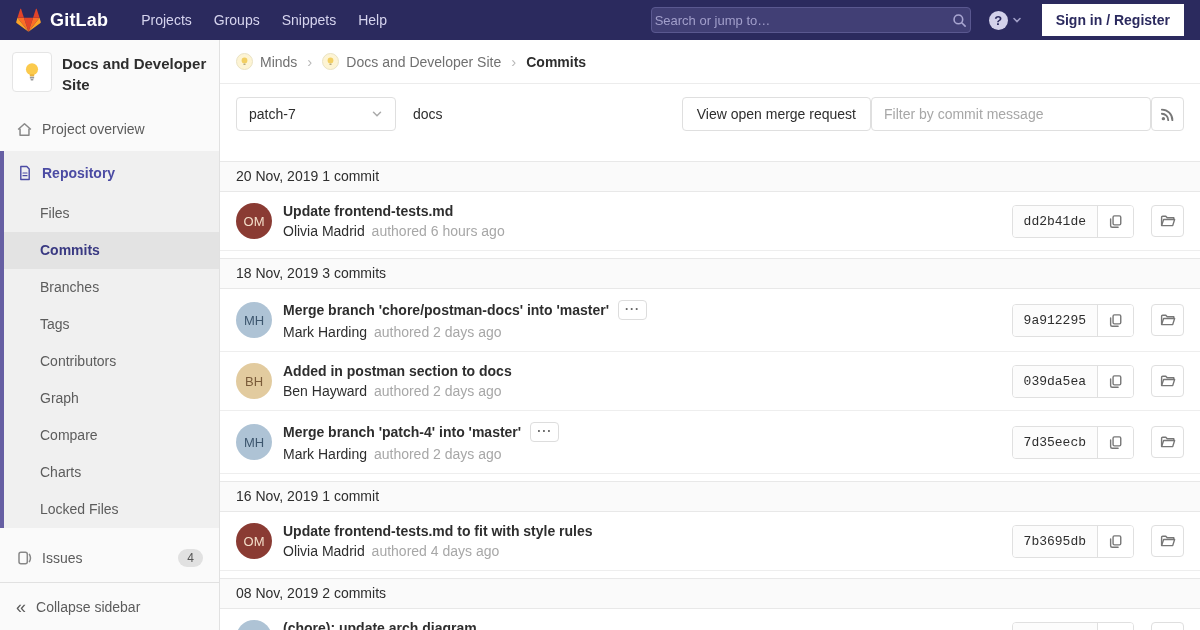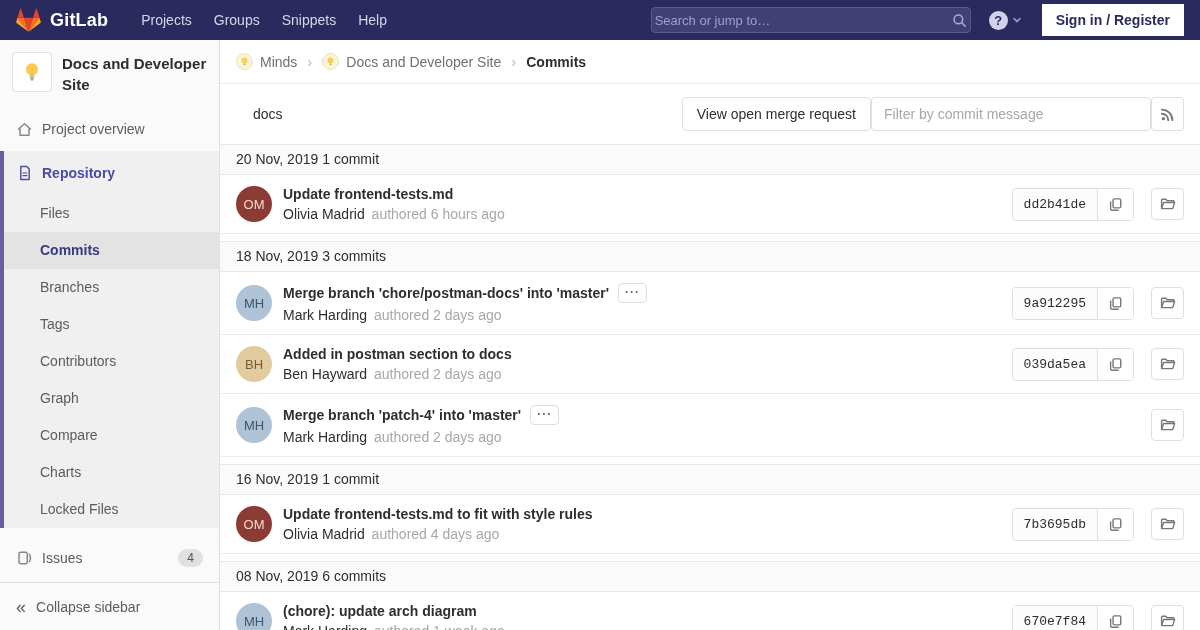--- a/index.html
+++ b/index.html
@@ -66,21 +66,21 @@
   .toolbar-right{margin-left:auto;display:flex;align-items:center;}
   .mr-btn{height:34px;border:1px solid #dfdfdf;background:#fff;border-radius:4px;
     padding:0 14px;font-size:14px;color:#2e2e2e}
   .filter-input{width:280px;height:34px;border:1px solid #dfdfdf;border-radius:4px;
     padding:0 12px;font-size:14px;color:#2e2e2e;outline:none}
   .filter-input::placeholder{color:#a7a7a7}
   .icon-btn{width:33px;height:34px;border:1px solid #dfdfdf;border-radius:4px;background:#fff;
     display:flex;align-items:center;justify-content:center}
 
   
-  .commit-groups{margin-top:13px;overflow:hidden}
+  .commit-groups{margin-top:30px;overflow:hidden}
   .commit-group + .commit-group{margin-top:7px}
   .group-header{background:#fafafa;border-top:1px solid #e8e8e8;border-bottom:1px solid #e8e8e8;
     padding:5px 16px;color:#2e2e2e;line-height:19px}
   .group-header span + span{margin-left:4px}
   .commit-list{list-style:none}
   .commit-row{display:flex;align-items:center;padding:11px 16px;border-bottom:1px solid #eee}
   .avatar{width:36px;height:36px;border-radius:50%;flex:none;display:flex;align-items:center;
     justify-content:center;font-size:13px;font-weight:normal;margin-right:11px;cursor:pointer}
   .commit-info{min-width:0}
   .commit-title-line{display:flex;align-items:center}
@@ -227,20 +227,28 @@
       </svg>
     </span>
     <a class="crumb-link">Docs and Developer Site</a>
     <span class="crumb-sep">›</span>
   </span>
       </span>
     <span class="crumb-current">Commits</span>
   </nav>
 
   <div class="toolbar">
+    <div class="branch-dd">
+      <span>patch-7</span>
+      <span style="display:flex">
+        <svg viewBox="0 0 12 12" width="12" height="12">
+            <path d="M2.5 4.2 6 7.7l3.5-3.5" stroke="#aaa" fill="none" stroke-width="1.5" stroke-linecap="round"></path>
+          </svg>
+      </span>
+    </div>
     <span class="path-label">docs</span>
     <div class="toolbar-right">
       <button class="mr-btn">View open merge request</button>
       <input class="filter-input" placeholder="Filter by commit message" style="">
       <button class="icon-btn">
         <span style="display:flex">
           <svg viewBox="0 0 16 16" width="15" height="15">
             <circle cx="3.6" cy="12.4" r="1.8" fill="#777"></circle>
             <path d="M2 7.2a6.8 6.8 0 0 1 6.8 6.8M2 2.8a11.2 11.2 0 0 1 11.2 11.2" stroke="#777" stroke-width="2" fill="none" stroke-linecap="round"></path>
           </svg>
@@ -378,20 +386,31 @@
       <div class="commit-title-line">
         <a class="commit-title">Merge branch 'patch-4' into 'master'</a>
         <button class="ellipsis-btn">···</button>
       </div>
       <div class="commit-meta">
         <a class="author">Mark Harding</a>
         <span class="meta">authored 2 days ago</span>
       </div>
     </div>
     <div class="commit-actions">
+      <div class="sha-group">
+        <a class="sha">7d35eecb</a>
+        <button class="copy-btn">
+          <span style="display:flex">
+            <svg viewBox="0 0 16 16" width="15" height="15">
+              <rect x="5.4" y="2" width="8.2" height="9.6" rx="1.4" fill="none" stroke="#777" stroke-width="1.5"></rect>
+              <path d="M2.8 5.4v7.2A1.6 1.6 0 0 0 4.4 14.2H10.8" fill="none" stroke="#777" stroke-width="1.5" stroke-linecap="round"></path>
+            </svg>
+          </span>
+        </button>
+      </div>
       <button class="icon-btn" style="height:32px">
         <span style="display:flex">
           <svg viewBox="0 0 16 16" width="16" height="16">
             <path d="M1.6 12.6V4.2a1 1 0 0 1 1-1h3.2l1.4 1.6h6.6v1.7" fill="none" stroke="#777" stroke-width="1.4" stroke-linejoin="round"></path>
             <path d="M3.6 6.5h11l-1.9 6.1H1.6z" fill="none" stroke="#777" stroke-width="1.4" stroke-linejoin="round"></path>
           </svg>
         </span>
       </button>
     </div>
   </li>
@@ -435,21 +454,21 @@
             <path d="M3.6 6.5h11l-1.9 6.1H1.6z" fill="none" stroke="#777" stroke-width="1.4" stroke-linejoin="round"></path>
           </svg>
         </span>
       </button>
     </div>
   </li>
         </ul>
   </section>
       <section class="commit-group">
     <header class="group-header">
-      <span>08 Nov, 2019</span><span>6 commits</span>
+      <span>08 Nov, 2019</span><span>2 commits</span>
     </header>
     <ul class="commit-list">
           <li class="commit-row">
     <span class="avatar" style="background: rgb(174, 195, 213); color: rgb(61, 86, 110);">
               <span>MH</span>
             </span>
     <div class="commit-info">
       <div class="commit-title-line">
         <a class="commit-title">(chore): update arch diagram</a>
 

